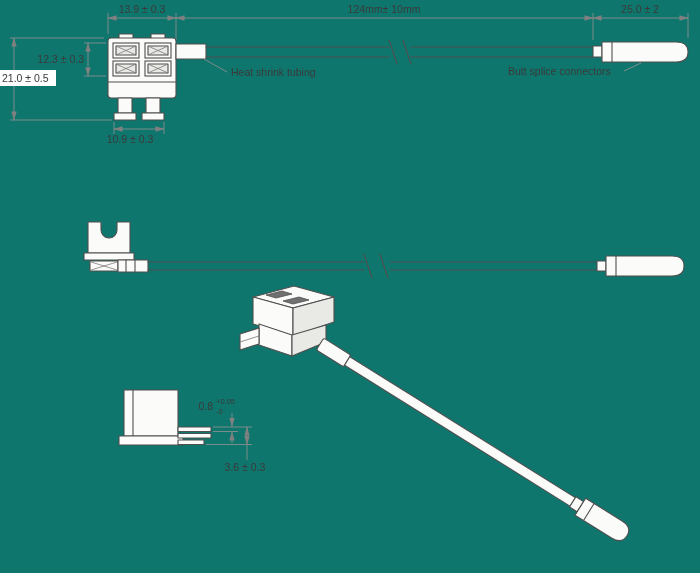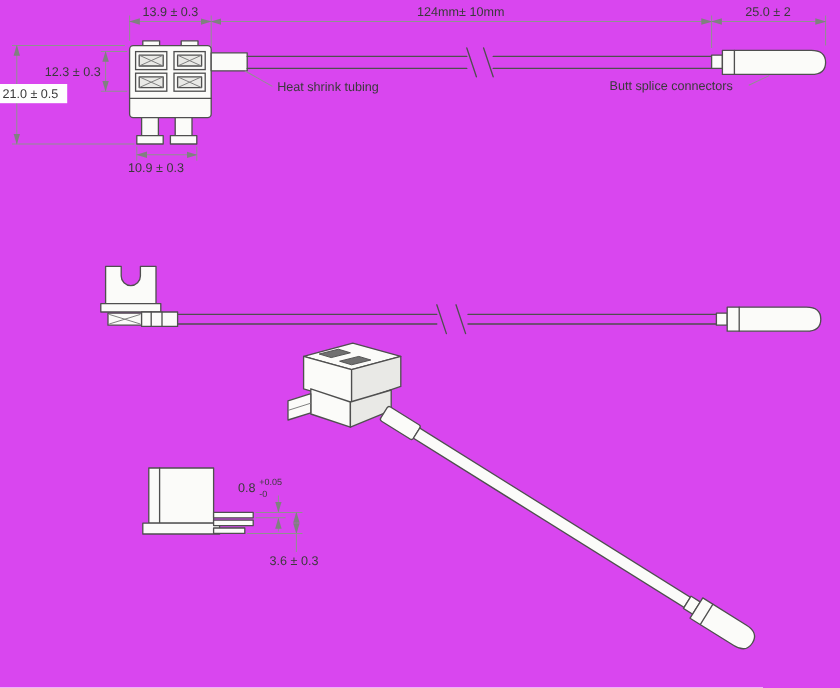--- a/index.html
+++ b/index.html
@@ -1,16 +1,16 @@
 <!DOCTYPE html>
 <html><head>
 <meta charset="utf-8">
 <style>
   html,body{margin:0;padding:0;background:#ffffff;}
-  .canvas{position:relative;width:700px;height:573px;background:#d946ef;overflow:hidden;}
+  .canvas{position:relative;width:700px;height:573px;background:#0f766e;overflow:hidden;}
   svg{display:block;}
   .fillpart{fill:#fbfbf9;stroke:#4f4f4f;stroke-width:1.1;stroke-linejoin:round;}
   .shade{fill:#e9e9e6;stroke:#4f4f4f;stroke-width:1.1;stroke-linejoin:round;}
   .dark{fill:#707070;stroke:#4f4f4f;stroke-width:0.8;stroke-linejoin:round;}
   .outline{fill:none;stroke:#4f4f4f;stroke-width:1.1;stroke-linecap:round;}
   .hatch{fill:none;stroke:#7a7a7a;stroke-width:0.8;}
   .dim{fill:none;stroke:#909090;stroke-width:0.85;}
   .dimtext{font-family:"Liberation Sans",sans-serif;font-size:10.5px;fill:#3a3a3a;}
   .toltext{font-family:"Liberation Sans",sans-serif;font-size:7.5px;fill:#3a3a3a;}
   .whitebg{fill:#fefefe;stroke:none;}

